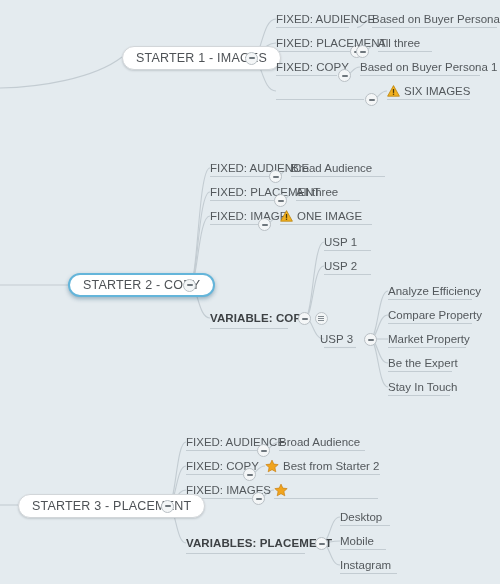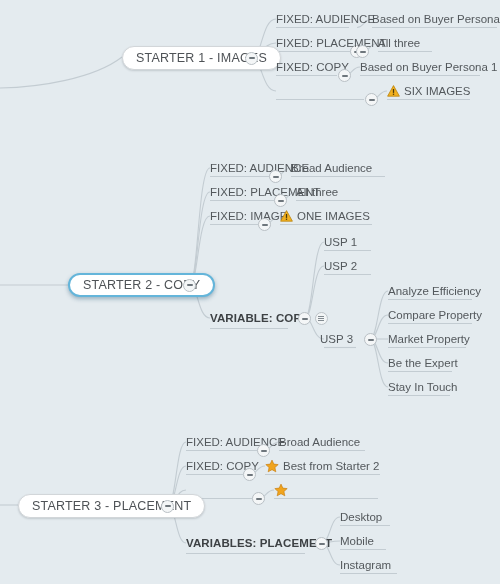--- a/index.html
+++ b/index.html
@@ -294,21 +294,21 @@
   </div>
   <div class="toggle" style="left:258px; top:218px;"></div>
   <div class="node" style="left:280px; top:208px;">
     <span class="warn-icon">
       <svg viewBox="0 0 13 12" width="13" height="12">
         <path d="M6.5 0.6 L12.4 11.2 L0.6 11.2 Z" fill="#f2b01e" stroke="#b9830c" stroke-width=".8" stroke-linejoin="round"></path>
         <rect x="5.85" y="4" width="1.3" height="3.9" fill="#4a3a08"></rect>
         <rect x="5.85" y="8.6" width="1.3" height="1.3" fill="#4a3a08"></rect>
       </svg>
     </span>
-    <span class="txt">ONE IMAGES</span>
+    <span class="txt">ONE IMAGE</span>
   </div>
 
   <div class="node bold" style="left:210px; top:310px;">
     <span class="txt">VARIABLE: COPY</span>
     <span class="note-badge">
       <i></i>
         <i></i>
         <i></i>
     </span>
   </div>
@@ -360,20 +360,23 @@
   <div class="toggle" style="left:243px; top:468px;"></div>
   <div class="node" style="left:265px; top:458px;">
     <span class="star-icon">
       <svg viewBox="0 0 14 14" width="14" height="14">
         <path d="M7 1.1 L8.85 5.1 L13.2 5.6 L9.95 8.55 L10.85 12.85 L7 10.65 L3.15 12.85 L4.05 8.55 L0.8 5.6 L5.15 5.1 Z" fill="#f0a41e" stroke="#c4790c" stroke-width=".6" stroke-linejoin="round"></path>
       </svg>
     </span>
     <span class="txt">Best from Starter 2</span>
   </div>
 
+  <div class="node" style="left:186px; top:482px;">
+    <span class="txt">FIXED: IMAGES</span>
+  </div>
   <div class="toggle" style="left:252px; top:492px;"></div>
   <div class="node" style="left:274px; top:482px;">
     <span class="star-icon">
       <svg viewBox="0 0 14 14" width="14" height="14">
         <path d="M7 1.1 L8.85 5.1 L13.2 5.6 L9.95 8.55 L10.85 12.85 L7 10.65 L3.15 12.85 L4.05 8.55 L0.8 5.6 L5.15 5.1 Z" fill="#f0a41e" stroke="#c4790c" stroke-width=".6" stroke-linejoin="round"></path>
       </svg>
     </span>
   </div>
 
   <div class="node bold" style="left:186px; top:535px;">

